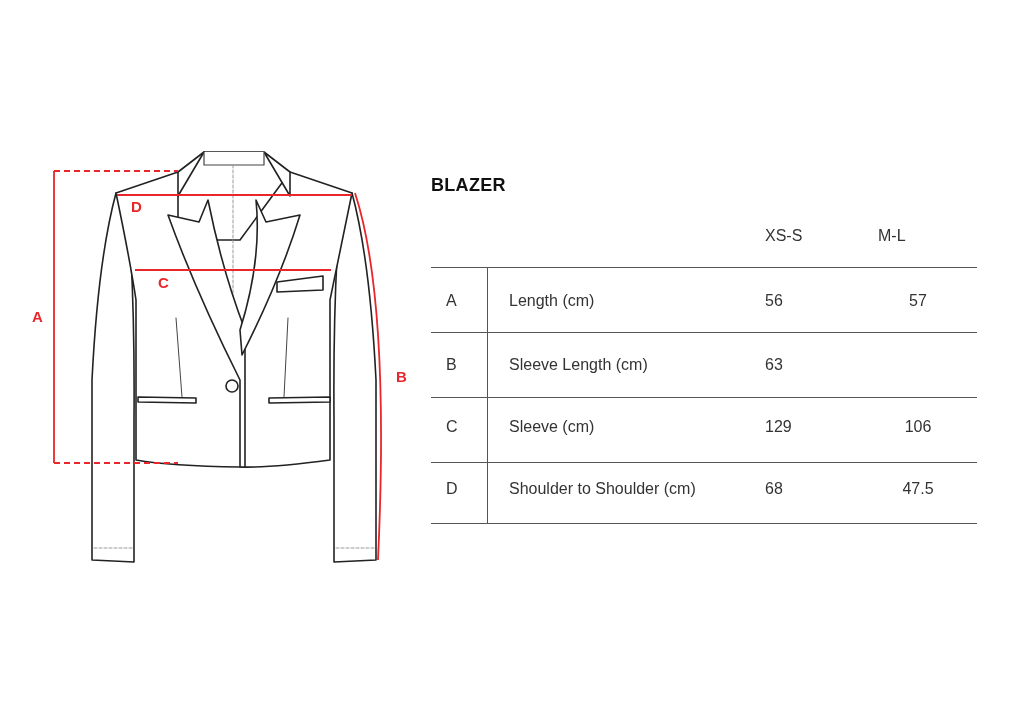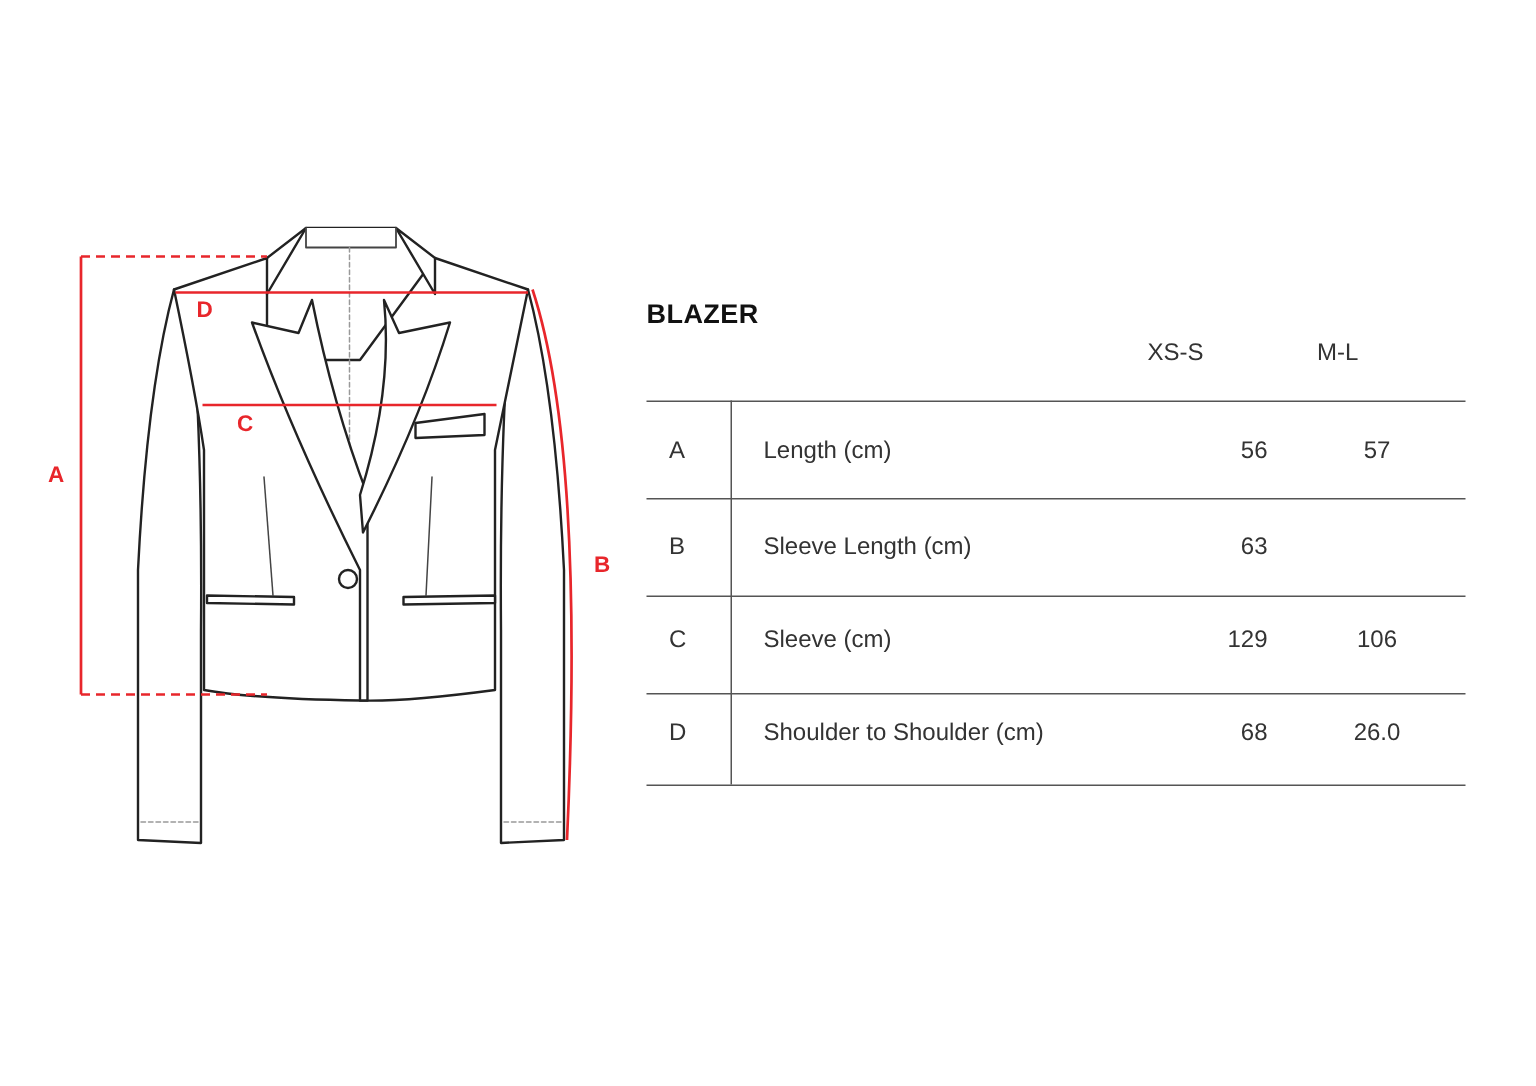--- a/index.html
+++ b/index.html
@@ -7,33 +7,33 @@
     width: 1024px; height: 724px; background: #ffffff; position: relative; overflow: hidden;
     font-family: "Liberation Sans", "DejaVu Sans", sans-serif; color: #222;
   }
   .sketch { position: absolute; left: 0; top: 0; width: 420px; height: 724px; }
   .label-red {
     position: absolute; color: #e8262b; font-weight: bold; font-size: 15px;
     font-family: "Liberation Sans", sans-serif;
   }
   .title {
     position: absolute; left: 431px; top: 175px; font-size: 18px; font-weight: bold;
-    color: #111; letter-spacing: 0.3px; margin-top: 24px;
+    color: #111; letter-spacing: 0.3px;
   }
   .size-head {
     position: absolute; top: 227px; font-size: 16px; color: #333; width: 80px; 
   }
   .table { position: absolute; left: 431px; top: 267px; width: 546px; }
   .hline { position: absolute; left: 0; width: 546px; height: 1px; background: #555; }
   .vline { position: absolute; left: 56px; top: 0; width: 1px; height: 256px; background: #555; }
   .row { position: absolute; left: 0; width: 546px; height: 64px; }
   .cell { position: absolute; top: 0; height: 64px; line-height: 64px; font-size: 16px; color: #333; }
   .c-key { left: 15px; width: 30px; }
   .c-name { left: 78px; width: 300px; }
-  .c-v1 { left: 334px; width: 80px; text-align: right; }
+  .c-v1 { left: 334px; width: 80px; text-align: left; }
   .c-v2 { left: 447px; width: 80px; text-align: center; }
 </style>
 </head>
 <body>
 
 <svg class="sketch" viewBox="0 0 420 724" xmlns="http://www.w3.org/2000/svg">
   <g fill="#fff" stroke="#222" stroke-width="1.6" stroke-linejoin="round" stroke-linecap="round">
 
     <path d="M116 193 Q98 260 92 380 L92 560 L134 562 L134 420 Q135 300 128 210 Z"></path>
 
@@ -107,15 +107,15 @@
   <div class="row" style="top:128px;">
     <div class="cell c-key">C</div>
     <div class="cell c-name">Sleeve (cm)</div>
     <div class="cell c-v1">129</div>
     <div class="cell c-v2">106</div>
   </div>
   <div class="row" style="top:190px;">
     <div class="cell c-key">D</div>
     <div class="cell c-name">Shoulder to Shoulder (cm)</div>
     <div class="cell c-v1">68</div>
-    <div class="cell c-v2">26.0</div>
+    <div class="cell c-v2">47.5</div>
   </div>
 </div>
 
 </body></html>

